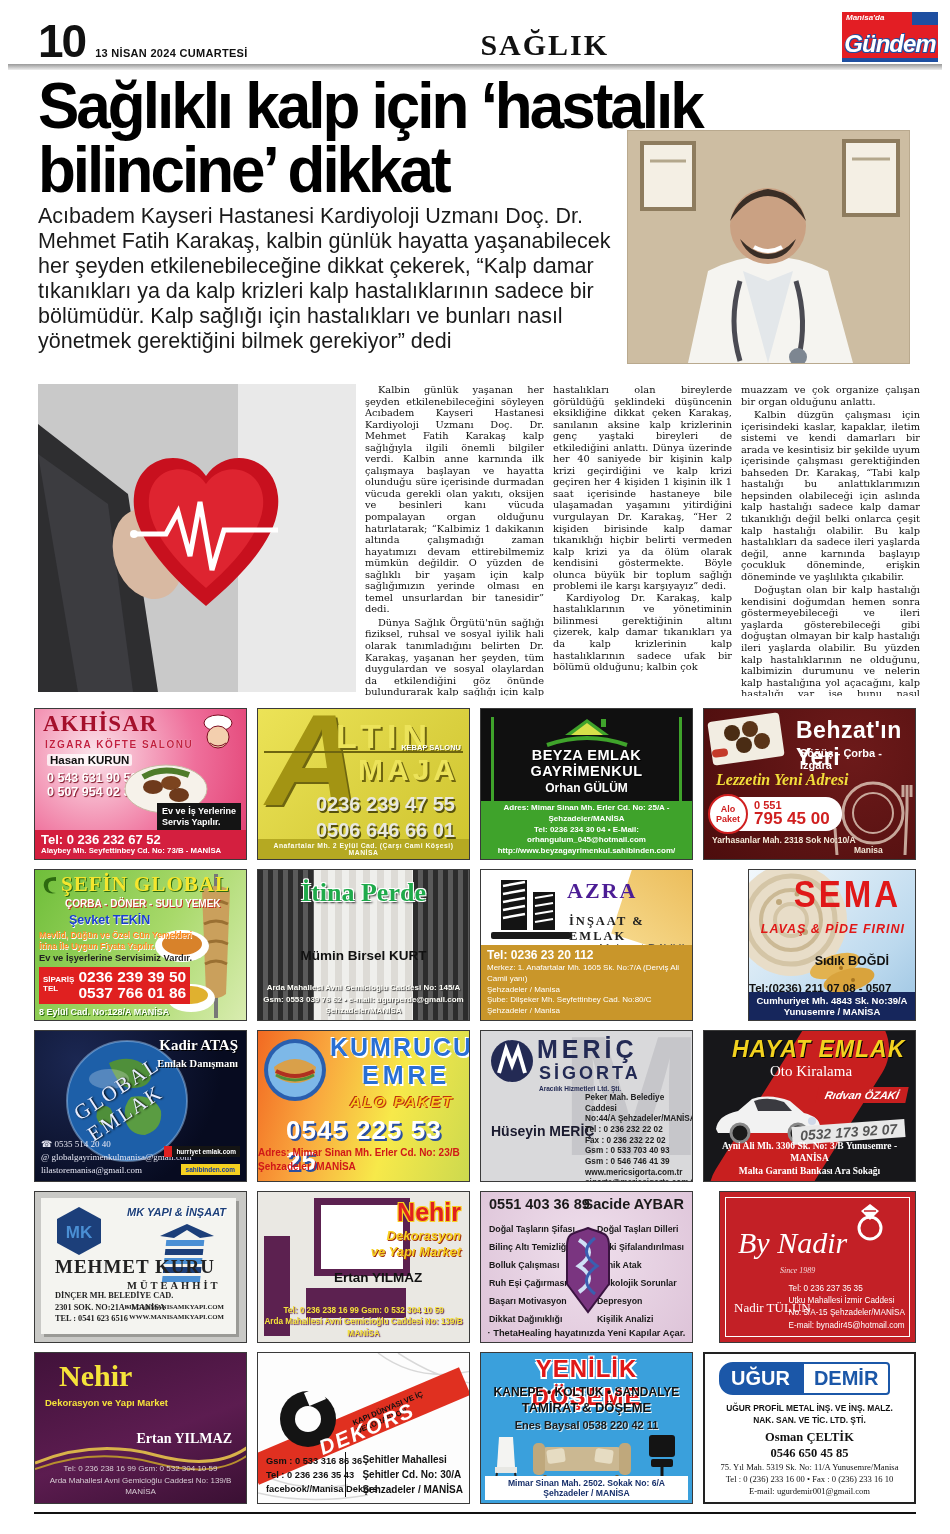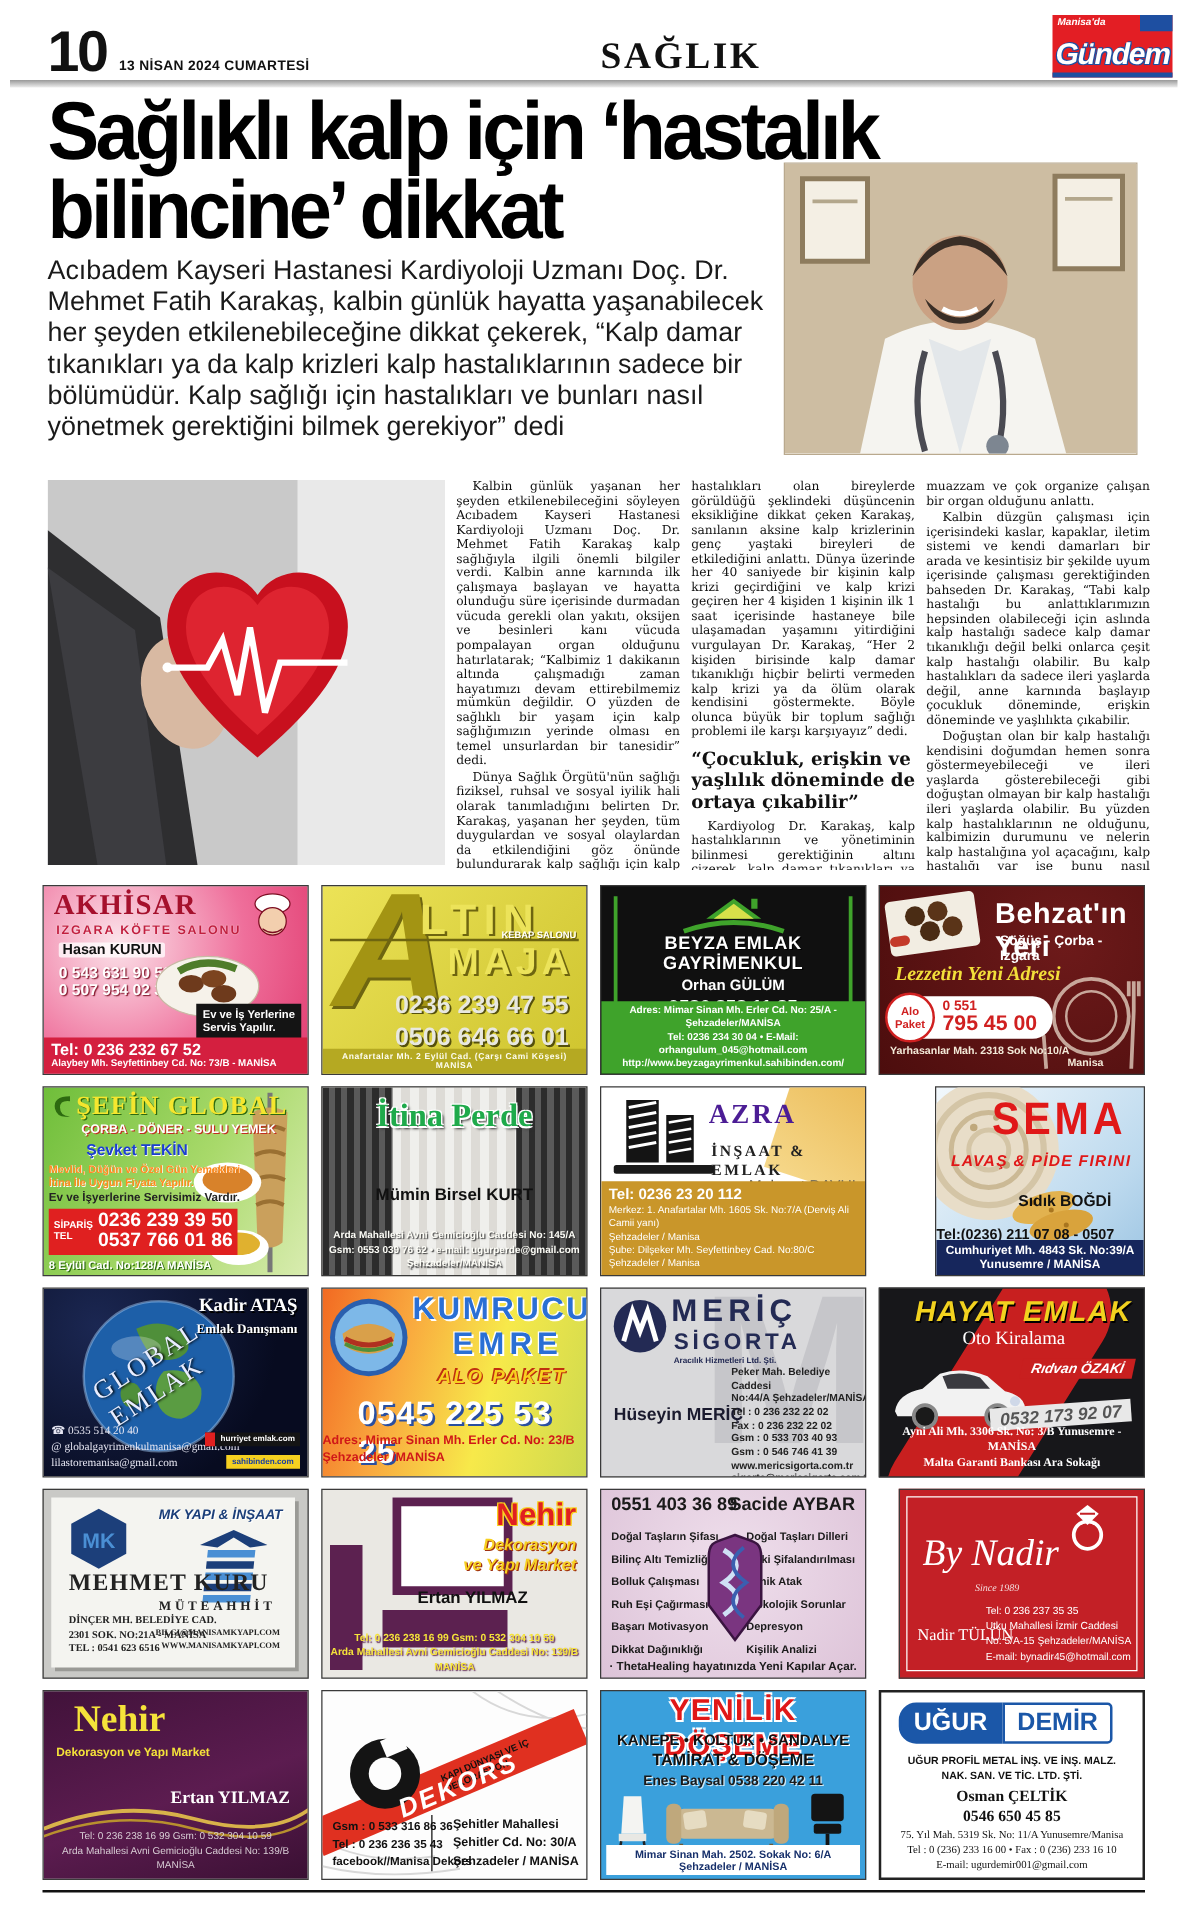--- a/index.html
+++ b/index.html
@@ -251,21 +251,20 @@
         <polyline points="96,150 128,150 140,128 152,172 162,118 174,186 186,146 240,146" fill="none" stroke="#fff" stroke-width="5"></polyline>
         <circle cx="96" cy="150" r="4" fill="#fff"></circle>
       </svg>
     </div>
     <div class="col">
       <p class="ind">Kalbin günlük yaşanan her şeyden etkilenebileceğini söyleyen Acıbadem Kayseri Hastanesi Kardiyoloji Uzmanı Doç. Dr. Mehmet Fatih Karakaş kalp sağlığıyla ilgili önemli bilgiler verdi. Kalbin anne karnında ilk çalışmaya başlayan ve hayatta olunduğu süre içerisinde durmadan vücuda gerekli olan yakıtı, oksijen ve besinleri kanı vücuda pompalayan organ olduğunu hatırlatarak; “Kalbimiz 1 dakikanın altında çalışmadığı zaman hayatımızı devam ettirebilmemiz mümkün değildir. O yüzden de sağlıklı bir yaşam için kalp sağlığımızın yerinde olması en temel unsurlardan bir tanesidir” dedi.</p>
       <p class="ind sp">Dünya Sağlık Örgütü'nün sağlığı fiziksel, ruhsal ve sosyal iyilik hali olarak tanımladığını belirten Dr. Karakaş, yaşanan her şeyden, tüm duygulardan ve sosyal olaylardan da etkilendiğini göz önünde bulundurarak kalp sağlığı için kalp hastalıklarını iyi bilmek gerektiğini ifade etti. Kalp sağlığı deyince akla sıklıkla kalp krizinin geldiğini belirtti ve kalp krizlerinin yalnızca ileri yaştaki ve eşlik eden</p>
     </div>
     <div class="col">
       <p>hastalıkları olan bireylerde görüldüğü şeklindeki düşüncenin eksikliğine dikkat çeken Karakaş, sanılanın aksine kalp krizlerinin genç yaştaki bireyleri de etkilediğini anlattı. Dünya üzerinde her 40 saniyede bir kişinin kalp krizi geçirdiğini ve kalp krizi geçiren her 4 kişiden 1 kişinin ilk 1 saat içerisinde hastaneye bile ulaşamadan yaşamını yitirdiğini vurgulayan Dr. Karakaş, “Her 2 kişiden birisinde kalp damar tıkanıklığı hiçbir belirti vermeden kalp krizi ya da ölüm olarak kendisini göstermekte. Böyle olunca büyük bir toplum sağlığı problemi ile karşı karşıyayız” dedi.</p>
-      <h3 class="subhead">“Çocukluk, erişkin ve yaşlılık döneminde de ortaya çıkabilir”</h3>
       <p class="ind">Kardiyolog Dr. Karakaş, kalp hastalıklarının ve yönetiminin bilinmesi gerektiğinin altını çizerek, kalp damar tıkanıkları ya da kalp krizlerinin kalp hastalıklarının sadece ufak bir bölümü olduğunu; kalbin çok</p>
     </div>
     <div class="col">
       <p>muazzam ve çok organize çalışan bir organ olduğunu anlattı.</p>
       <p class="ind sp">Kalbin düzgün çalışması için içerisindeki kaslar, kapaklar, iletim sistemi ve kendi damarları bir arada ve kesintisiz bir şekilde uyum içerisinde çalışması gerektiğinden bahseden Dr. Karakaş, “Tabi kalp hastalığı bu anlattıklarımızın hepsinden olabileceği için aslında kalp hastalığı sadece kalp damar tıkanıklığı değil belki onlarca çeşit kalp hastalığı olabilir. Bu kalp hastalıkları da sadece ileri yaşlarda değil, anne karnında başlayıp çocukluk döneminde, erişkin döneminde ve yaşlılıkta çıkabilir.</p>
       <p class="ind sp"><span>Doğuştan olan bir kalp hastalığı kendisini doğumdan hemen sonra göstermeyebileceği ve ileri yaşlarda gösterebileceği gibi doğuştan olmayan bir kalp hastalığı ileri yaşlarda olabilir. Bu yüzden kalp hastalıklarının ne olduğunu, kalbimizin durumunu ve nelerin kalp hastalığına yol açacağını, kalp hastalığı var ise bunu nasıl yöneteceğimizi bilmemiz gerekir” ifadelerini kullandı. </span></p>
     </div>
   </section>
 
   <section class="ads">

